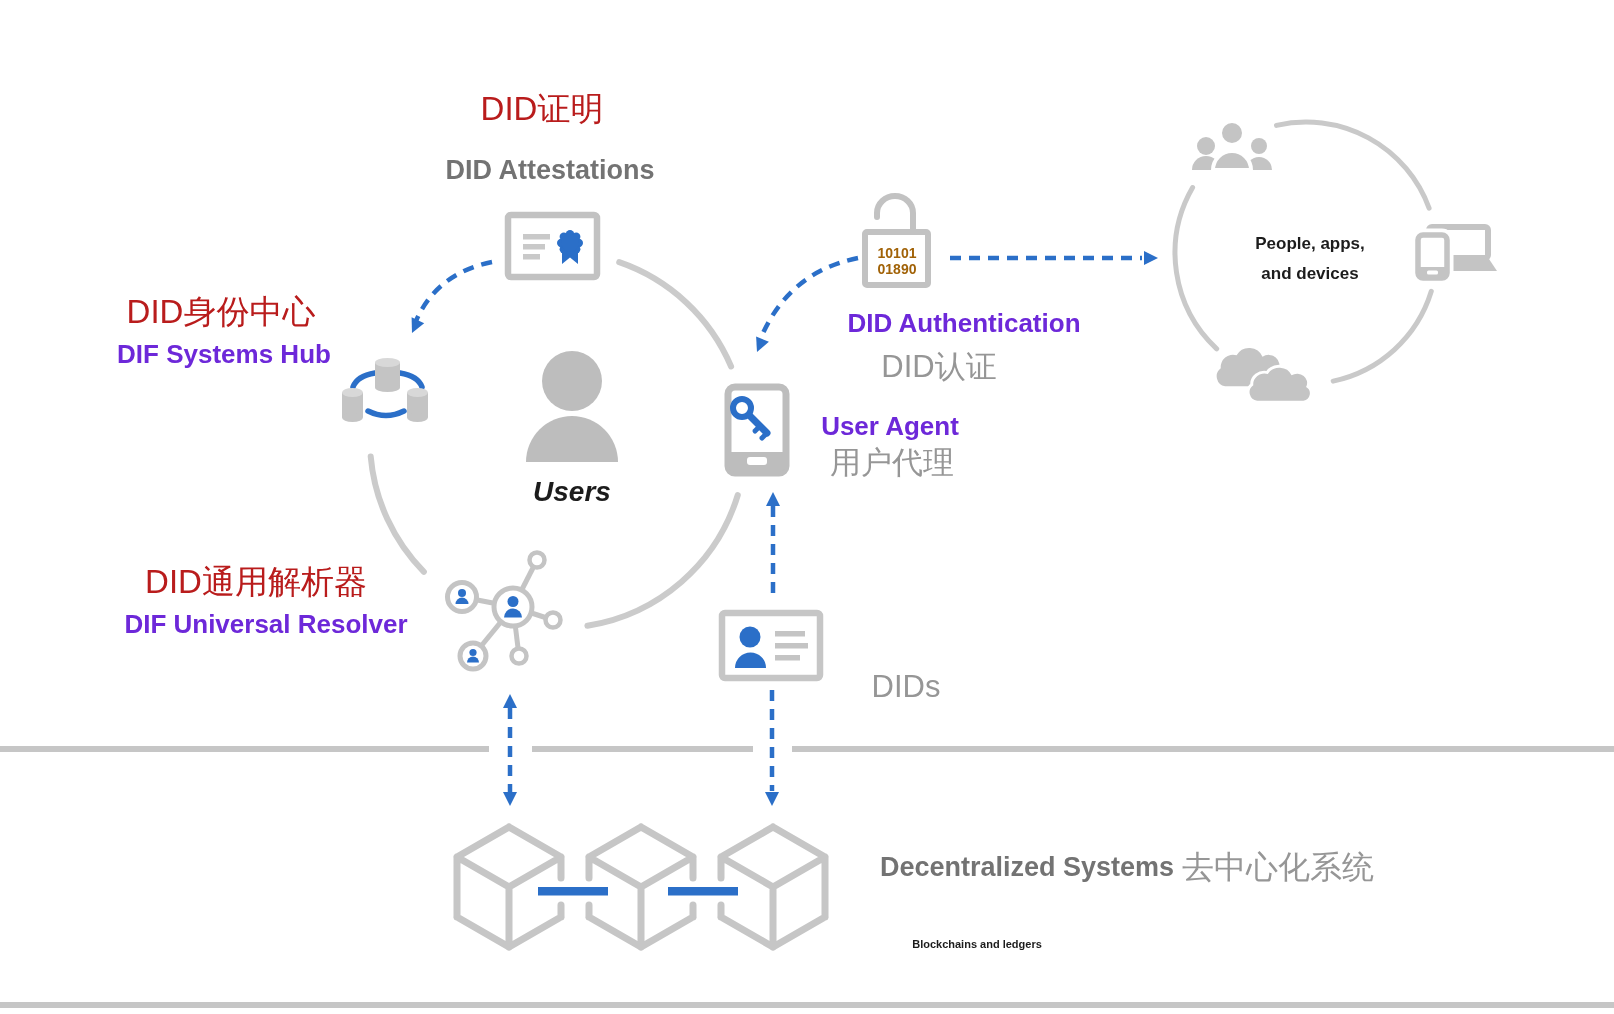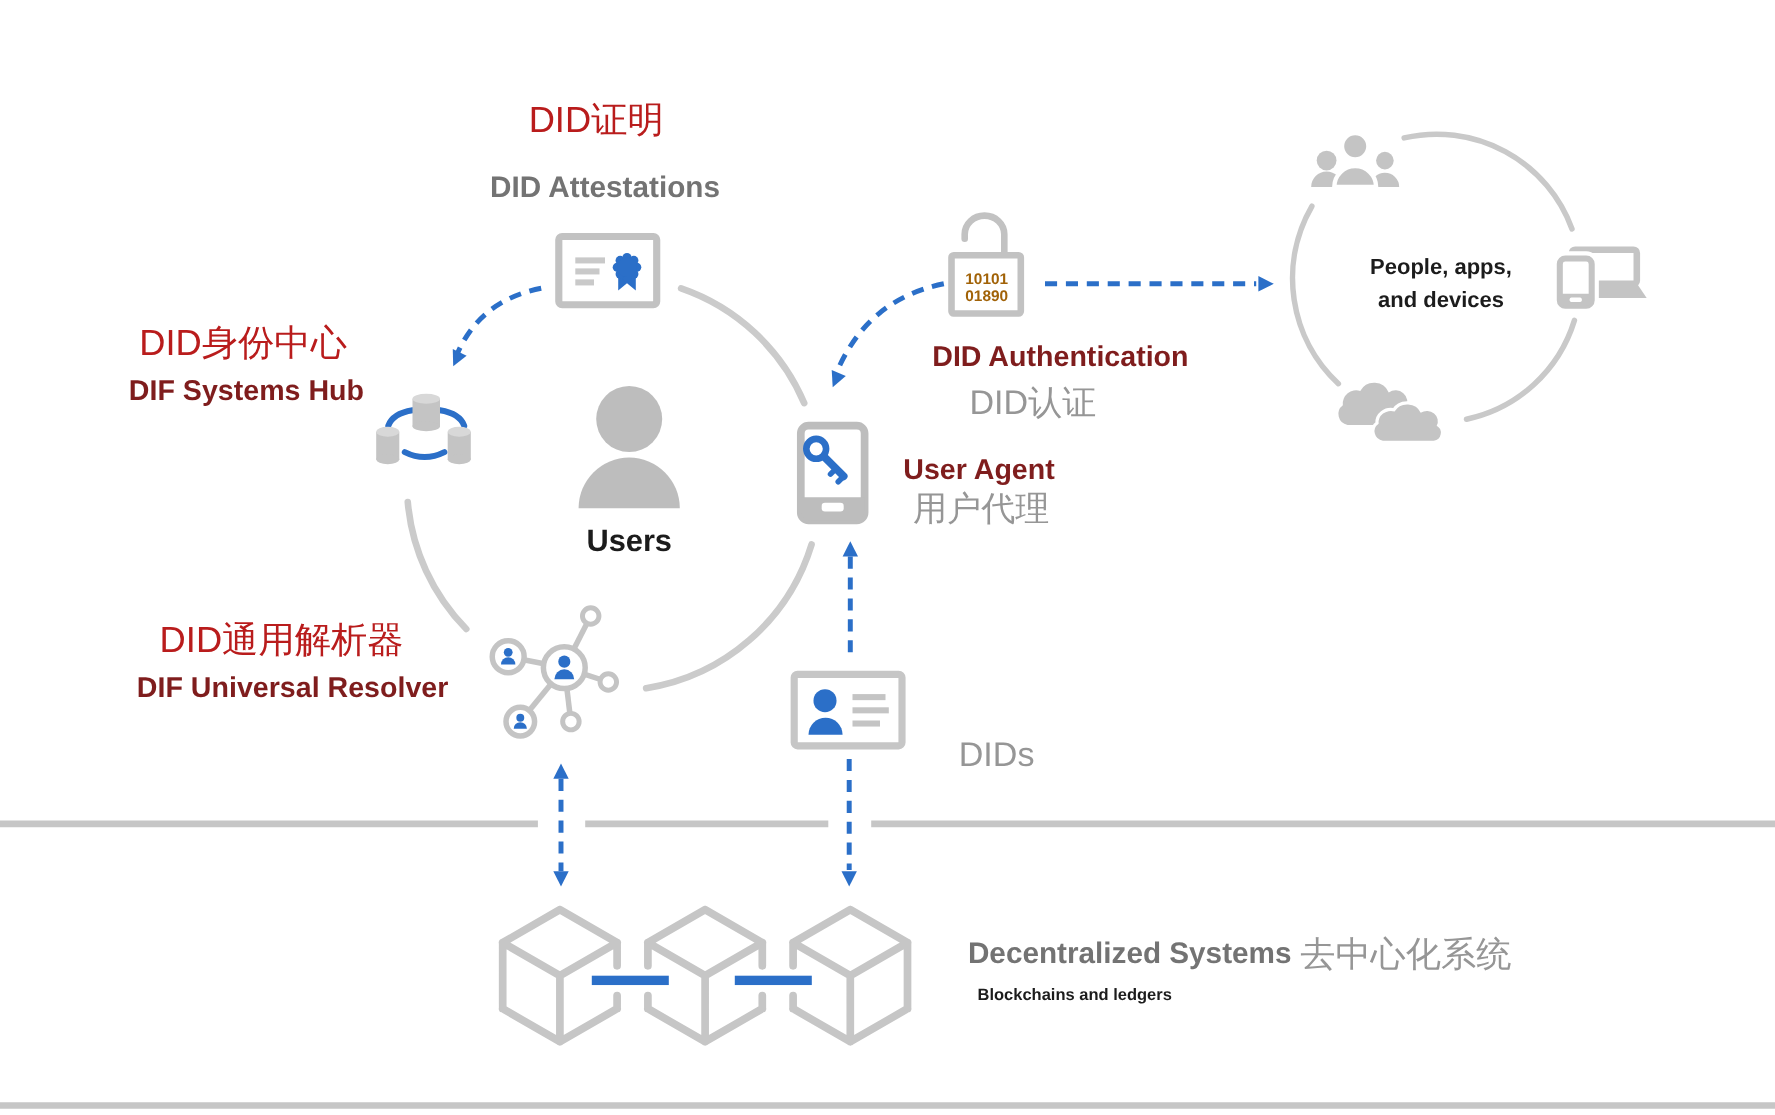--- a/index.html
+++ b/index.html
@@ -2,25 +2,25 @@
 <html><head>
 <meta charset="utf-8">
 <style>
   html,body{margin:0;padding:0;background:#ffffff;}
   .canvas{position:relative;width:1614px;height:1014px;background:#ffffff;overflow:hidden;
           font-family:"Liberation Sans","DejaVu Sans",sans-serif;}
   .canvas svg{position:absolute;left:0;top:0;}
   .label{position:absolute;white-space:nowrap;line-height:1.05;transform:translate(-50%,-50%);}
   .zh-lg{font-size:33px;color:#b91c1c;}
   .zh-md{font-size:31px;color:#969696;}
-  .en-blue{font-size:26px;font-weight:bold;color:#7f1d1d;}
+  .en-blue{font-size:26px;font-weight:bold;color:#6d28d9;}
   .en-blue-lg{font-size:27px;font-weight:bold;color:#737373;}
   .black-bold{font-size:28px;font-weight:bold;color:#1c1c1c;}
-  .people-line{font-size:20px;font-weight:bold;color:#1c1c1c;}
-  .sub-bold{font-size:15px;font-weight:bold;color:#1c1c1c;}
+  .people-line{font-size:17px;font-weight:bold;color:#1c1c1c;}
+  .sub-bold{font-size:11px;font-weight:bold;color:#1c1c1c;margin-top:40px;}
   .lock-code{font-size:14px;line-height:16px;font-weight:bold;color:#a16207;text-align:right;}
 </style>
 </head>
 <body>
 
 <div class="canvas">
 
 <svg width="1614" height="1014" viewBox="0 0 1614 1014">
 
   <g stroke="#cbcbcb" stroke-width="6" fill="none" stroke-linecap="round">
@@ -212,21 +212,21 @@
   </g>
 
 </svg>
 
 <div class="label zh-lg" style="left:542px;top:109px;">DID证明</div>
 <div class="label en-blue-lg" style="left:550px;top:170px;">DID Attestations</div>
 
 <div class="label zh-lg" style="left:221px;top:312px;">DID身份中心</div>
 <div class="label en-blue" style="left:224px;top:355px;">DIF Systems Hub</div>
 
-<div class="label black-bold" style="left:572px;top:492px;">Users</div>
+<div class="label black-bold" style="left:572px;top:492px;font-style:italic;">Users</div>
 
 <div class="label en-blue" style="left:964px;top:324px;">DID Authentication</div>
 <div class="label zh-md" style="left:939px;top:367px;">DID认证</div>
 <div class="label lock-code" style="left:897px;top:261px;">
   <div>10101</div>
   <div>01890</div>
 </div>
 
 <div class="label en-blue" style="left:890px;top:427px;">User Agent</div>
 <div class="label zh-md" style="left:892px;top:463px;">用户代理</div>

